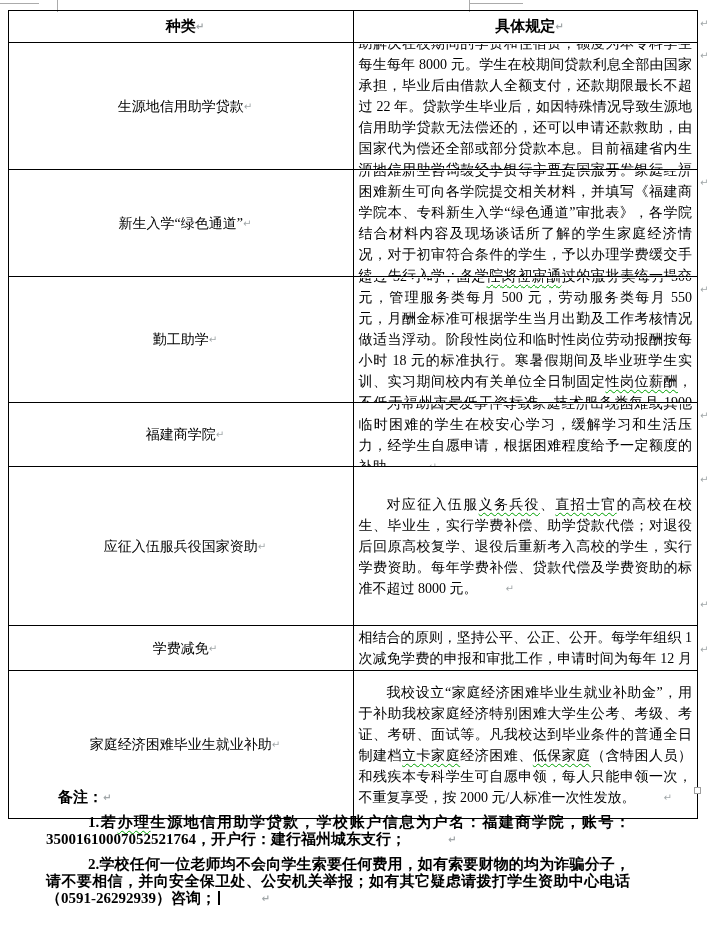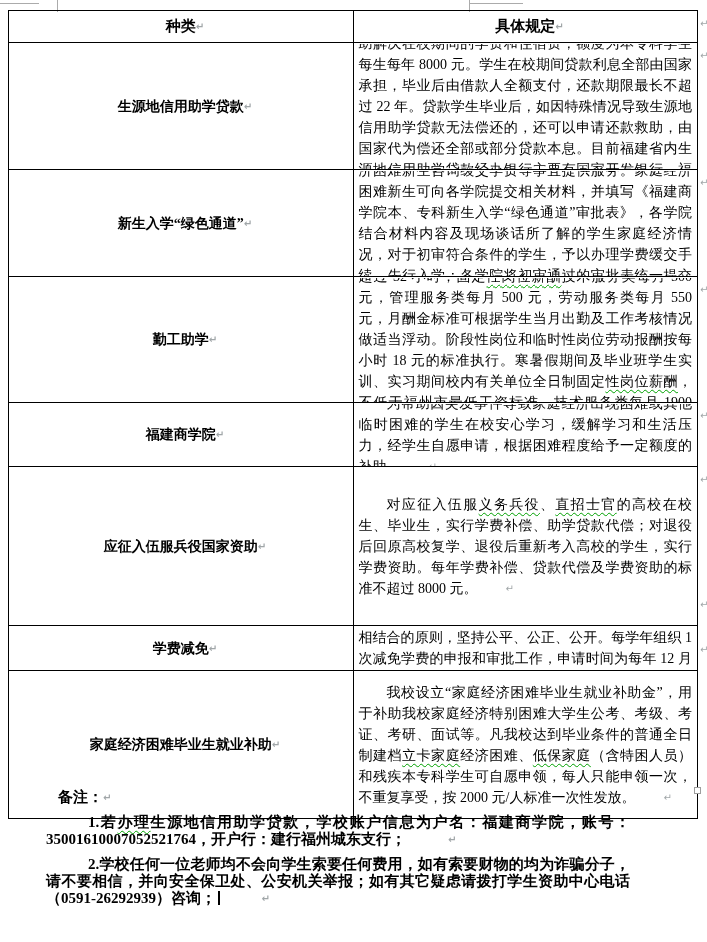--- a/index.html
+++ b/index.html
@@ -10,21 +10,21 @@
   
   .artifact{position:absolute;background:#aaad  ;background:#ababab;}
   .art-h{height:1px;top:3px;}
   .art-v{width:1px;top:0;height:12px;}
 
   table.regs{position:absolute;left:8px;top:10px;width:690px;
              border-collapse:collapse;table-layout:fixed;
              border:1.5px solid #000;}
   table.regs th,table.regs td{border:1px solid #000;padding:0;}
   th.h-cat,th.h-reg{height:31px;font-size:15px;font-weight:bold;text-align:center;vertical-align:middle;}
-  td.cat{width:33px;text-align:center;font-size:14px;line-height:21px;vertical-align:middle;font-weight:bold;}
+  td.cat{width:33px;text-align:center;font-size:14px;line-height:21px;vertical-align:middle;}
   td.content{vertical-align:middle;}
   .cwrap{overflow:hidden;display:flex;flex-direction:column;justify-content:center;
          padding:0 5px;font-size:14px;line-height:21px;}
   .cwrap p{margin:0;text-indent:28px;text-align:justify;text-justify:inter-character;}
 
   .misspell{text-decoration:underline wavy #00a000 1px;text-underline-offset:3px;
             text-decoration-skip-ink:none;}
 
   .mark{color:#a0a6a8;font-size:10px;display:inline-block;width:0;overflow:visible;
         font-family:"DejaVu Sans",sans-serif;vertical-align:1px;}

